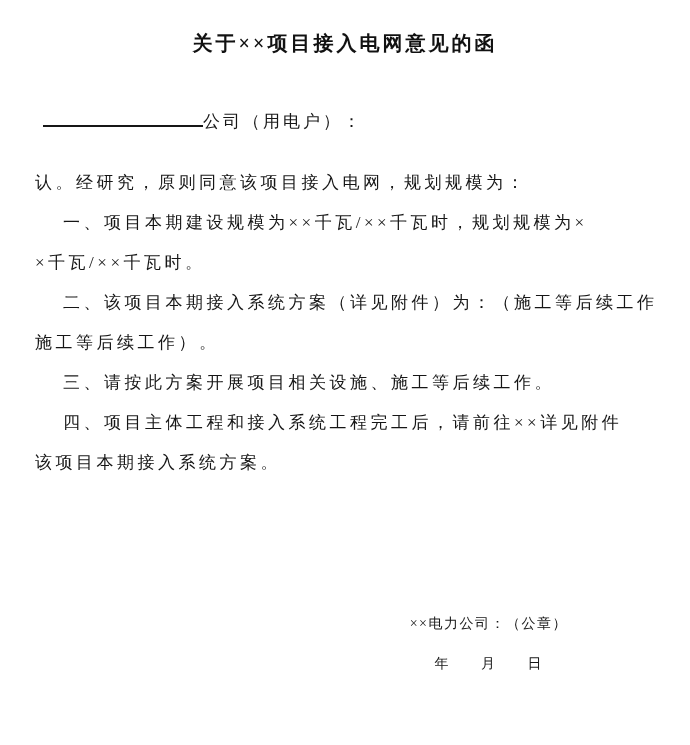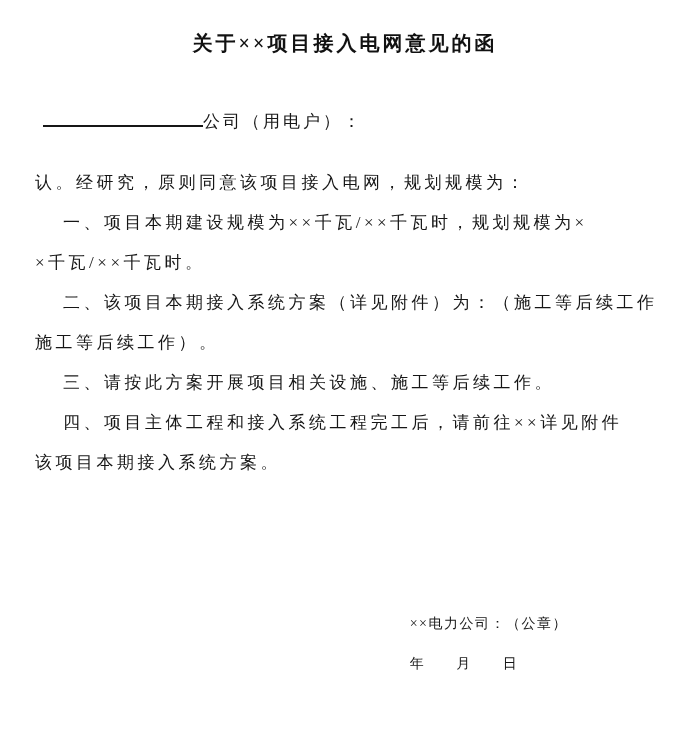--- a/index.html
+++ b/index.html
@@ -45,21 +45,21 @@
   .body-line { white-space: nowrap; }
   .body-line.indent { padding-left: 28px; }
   .signature {
     margin: 121px 122px 0 auto;
     width: fit-content;
     font-size: 14px;
     line-height: 40px;
     letter-spacing: 1.5px;
   }
   .signature-company { white-space: nowrap; }
-  .signature-date { text-align: left; white-space: pre; }
+  .signature-date { text-align: center; white-space: pre; }
 </style>
 </head>
 <body>
 
 <div class="page">
 
   <h1 class="title">关于××项目接入电网意见的函</h1>
 
   <div class="recipient"><span class="blank-underline"></span><span>公司（用电户）：</span></div>
 

